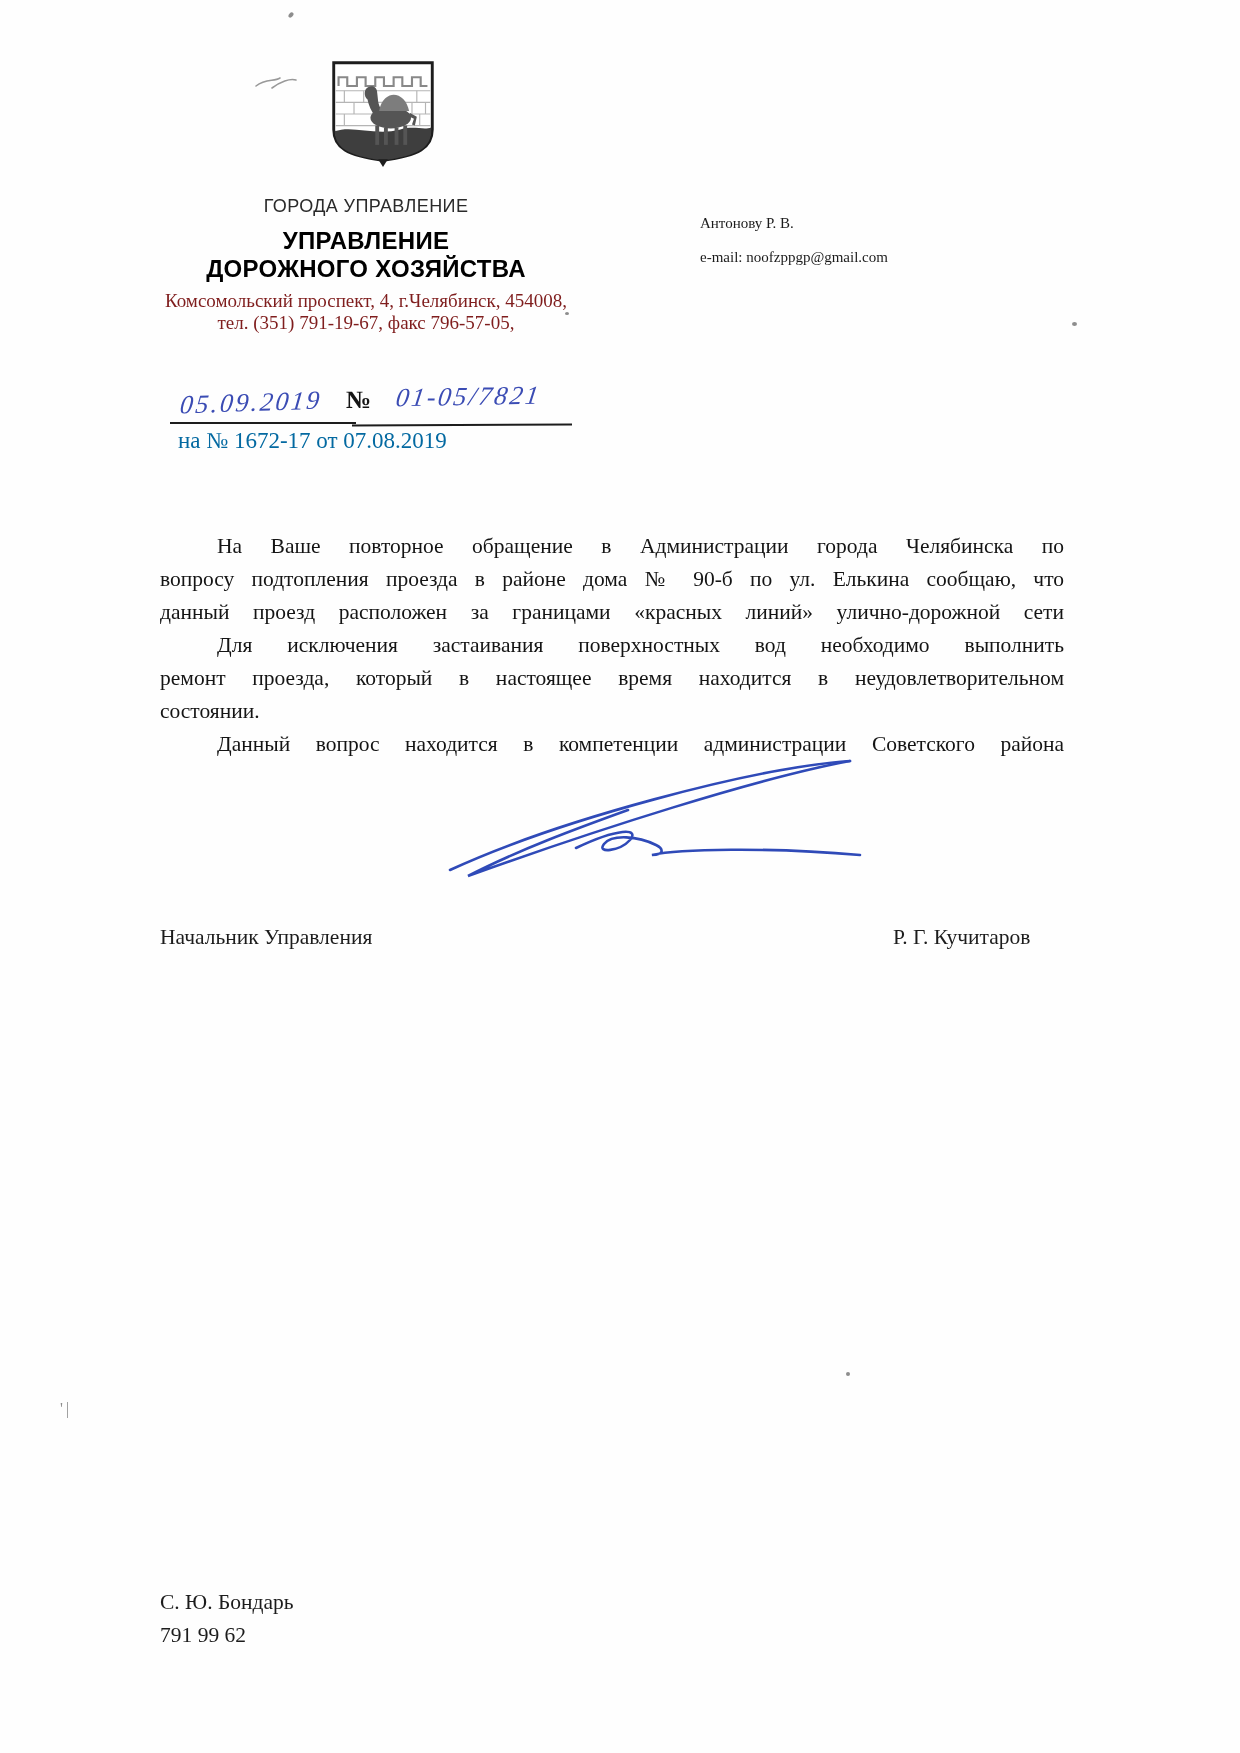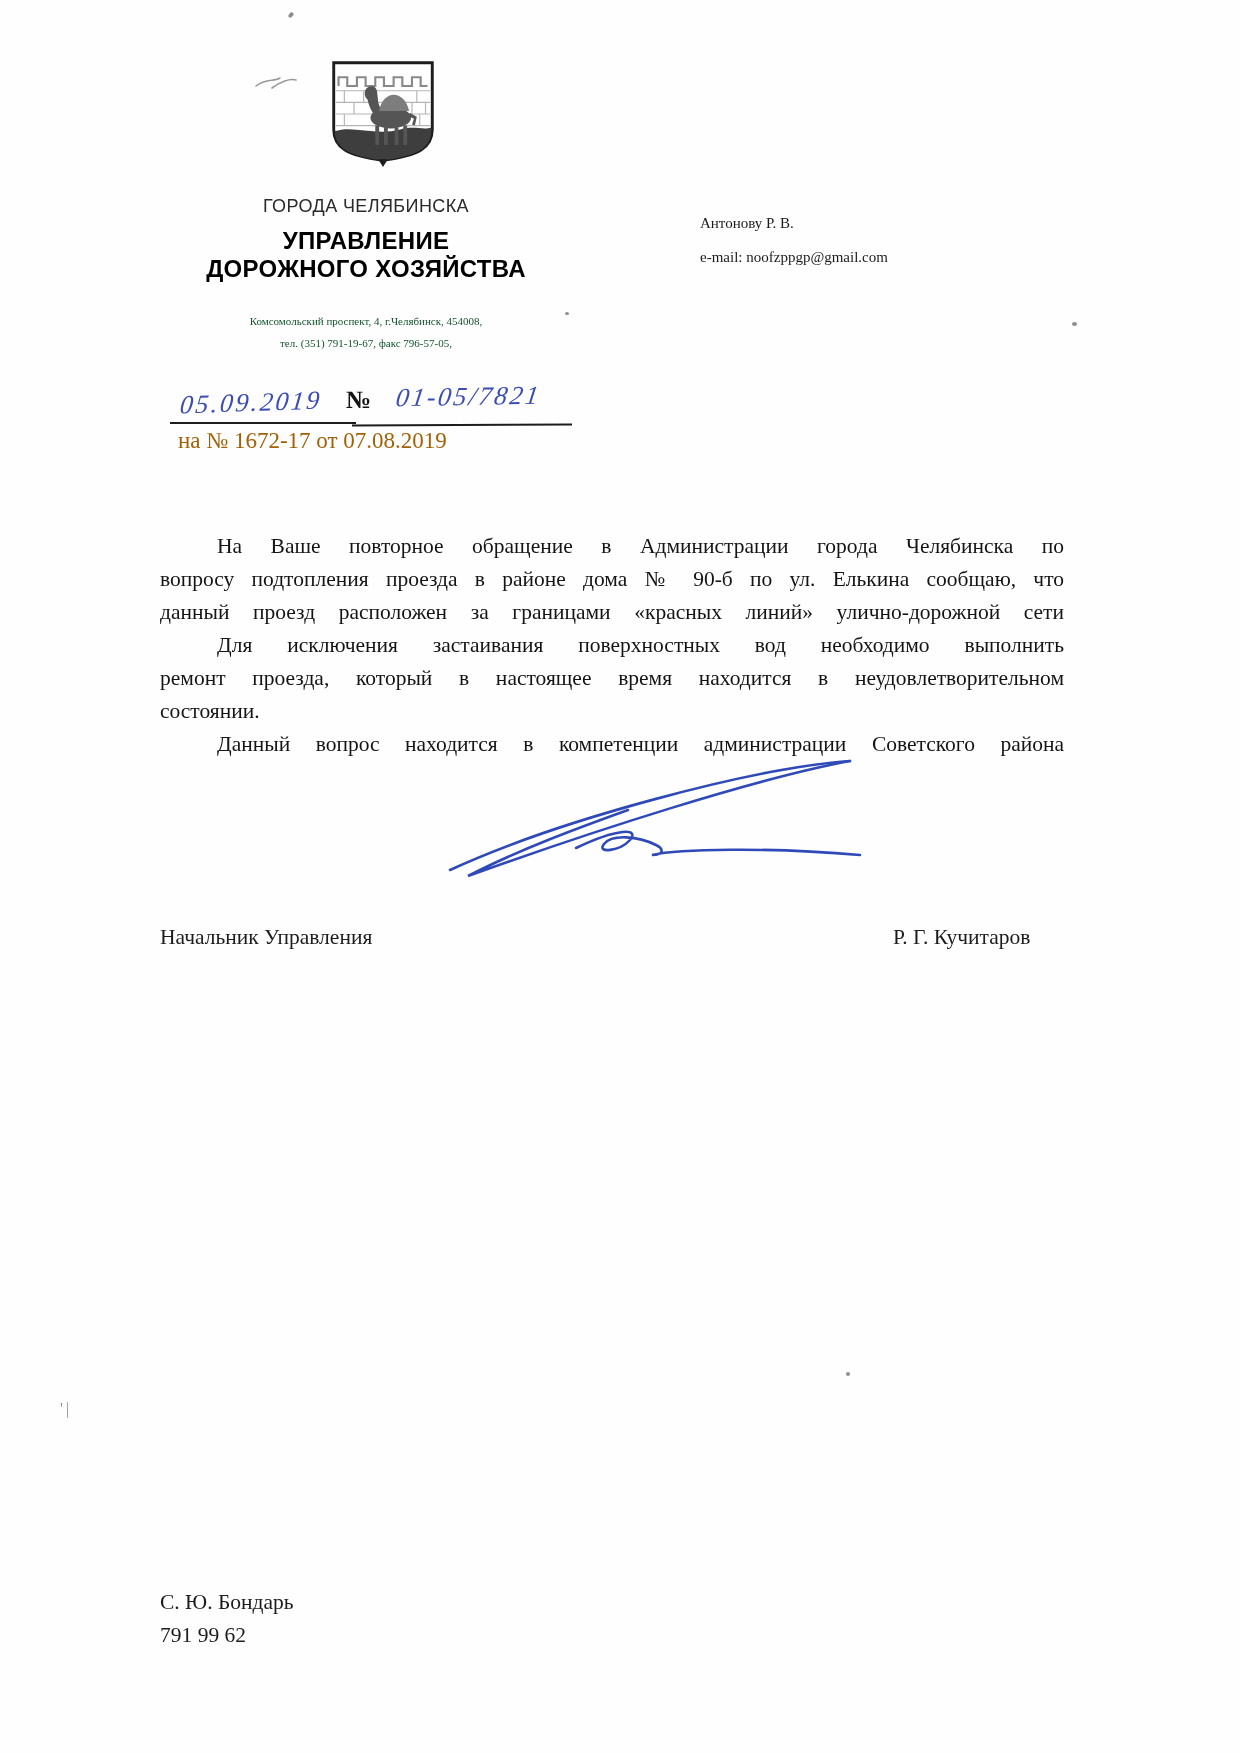--- a/index.html
+++ b/index.html
@@ -12,35 +12,35 @@
     color:#1c1c1c;
     overflow:hidden;
   }
   
   .emblem{position:absolute;left:324px;top:56px;width:118px;height:114px;}
   .lh{
     position:absolute;left:148px;width:436px;text-align:center;
   }
   .org{font-family:"Liberation Sans",sans-serif;font-size:18px;line-height:21px;color:#2a2a2a;letter-spacing:.4px;}
   .dept{font-family:"Liberation Sans",sans-serif;font-weight:bold;font-size:24px;line-height:28px;color:#000000;letter-spacing:.3px;}
-  .addr{font-size:11px;line-height:22px;color:#14532d;margin-top:20px;}
+  .addr{font-size:19px;line-height:22px;color:#7f1d1d;}
   
   .recipient{position:absolute;left:700px;top:206px;font-size:15px;line-height:34px;color:#1b1b1b;}
   
   .hand{
     font-family:"Liberation Serif",serif;font-style:italic;
     color:#3b4cb4;font-size:26px;letter-spacing:2.5px;white-space:nowrap;
   }
   .hand-date{position:absolute;left:180px;top:388px;transform:rotate(-2deg) skewX(-8deg);}
   .hand-num{position:absolute;left:396px;top:382px;transform:rotate(-1deg) skewX(-9deg);}
   .num-sign{position:absolute;left:346px;top:386px;font-weight:bold;font-size:25px;color:#141414;}
   .uline{position:absolute;height:2px;background:#1d1d1d;}
   .u1{left:170px;top:422px;width:186px;}
   .u2{left:352px;top:424px;width:220px;transform:rotate(-.3deg);}
-  .replyto{position:absolute;left:178px;top:428px;font-size:23px;color:#a16207;text-align:center;}
+  .replyto{position:absolute;left:178px;top:428px;font-size:23px;color:#0369a1;text-align:center;}
   
   .bodytext{
     position:absolute;left:160px;top:530px;width:904px;
     font-size:21.5px;color:#141414;
   }
   .line{line-height:33px;text-align:justify;text-align-last:justify;word-spacing:1px;}
   .line.last{text-align-last:left;}
   .line.indent{text-indent:57px;}
   
   .sig-title{position:absolute;left:160px;top:925px;font-size:21.5px;}
@@ -81,21 +81,21 @@
       <path d="M56,57 C58,44 66,40 71,40 C78,40 85,46 87,57 Z" fill="#7d7d7d"></path>
       <rect x="52" y="72" width="4" height="20"></rect>
       <rect x="61" y="74" width="4" height="18"></rect>
       <rect x="72" y="74" width="4" height="18"></rect>
       <rect x="81" y="72" width="4" height="20"></rect>
       <path d="M88,59 l7,4 -2,9 -3,-1 2,-6 -6,-3 z"></path>
     </g>
     <path d="M55,107 L60,115 L65,107 Z" fill="#1d1d1d"></path>
   </svg>
 
-  <div class="lh org" style="top:196px">ГОРОДА ЧЕЛЯБИНСКА</div>
+  <div class="lh org" style="top:196px">ГОРОДА УПРАВЛЕНИЕ</div>
   <div class="lh dept" style="top:227px">УПРАВЛЕНИЕ</div>
   <div class="lh dept" style="top:255px">ДОРОЖНОГО ХОЗЯЙСТВА</div>
   <div class="lh addr" style="top:290px">Комсомольский проспект, 4, г.Челябинск, 454008,</div>
   <div class="lh addr" style="top:312px">тел. (351) 791-19-67, факс 796-57-05,</div>
 
   <div class="recipient">
     <div>Антонову Р. В.</div>
     <div>e-mail: noofzppgp@gmail.com</div>
   </div>
 

